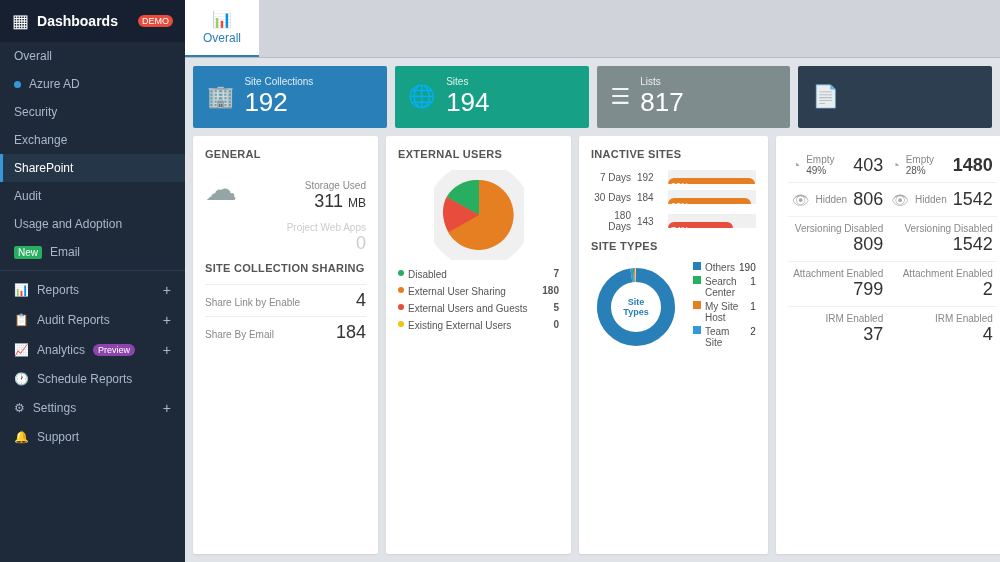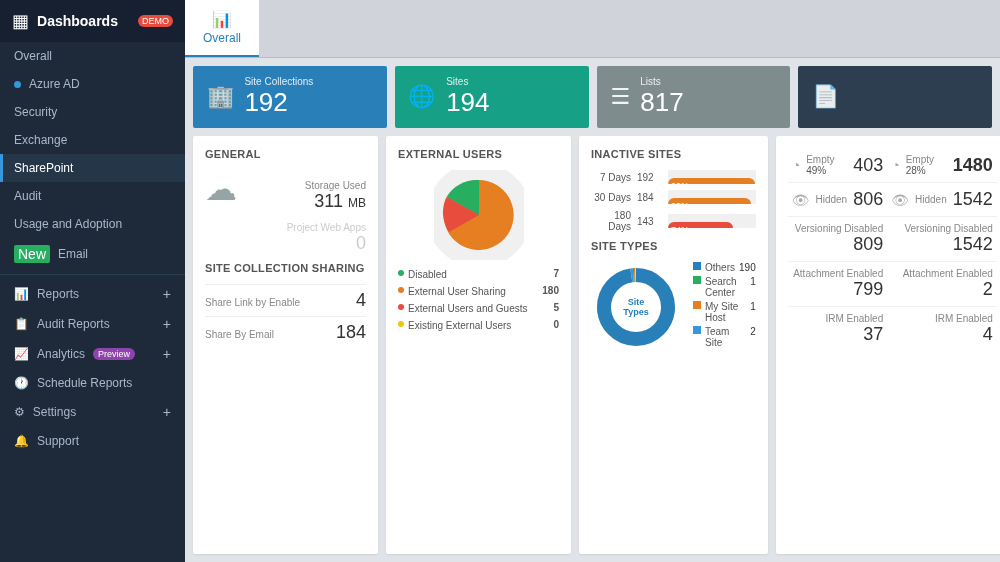--- a/index.html
+++ b/index.html
@@ -76,21 +76,21 @@
       gap: 8px;
     }
     .sidebar-section .plus-icon {
       margin-left: auto;
       font-size: 14px;
       color: #a8b8c8;
     }
     .new-badge {
       background: #27ae60;
       color: #fff;
-      font-size: 14px;
+      font-size: 10px;
       padding: 1px 4px;
       border-radius: 2px;
     }
     .preview-badge {
       background: #8e44ad;
       color: #fff;
       font-size: 9px;
       padding: 1px 5px;
       border-radius: 10px;
     }

